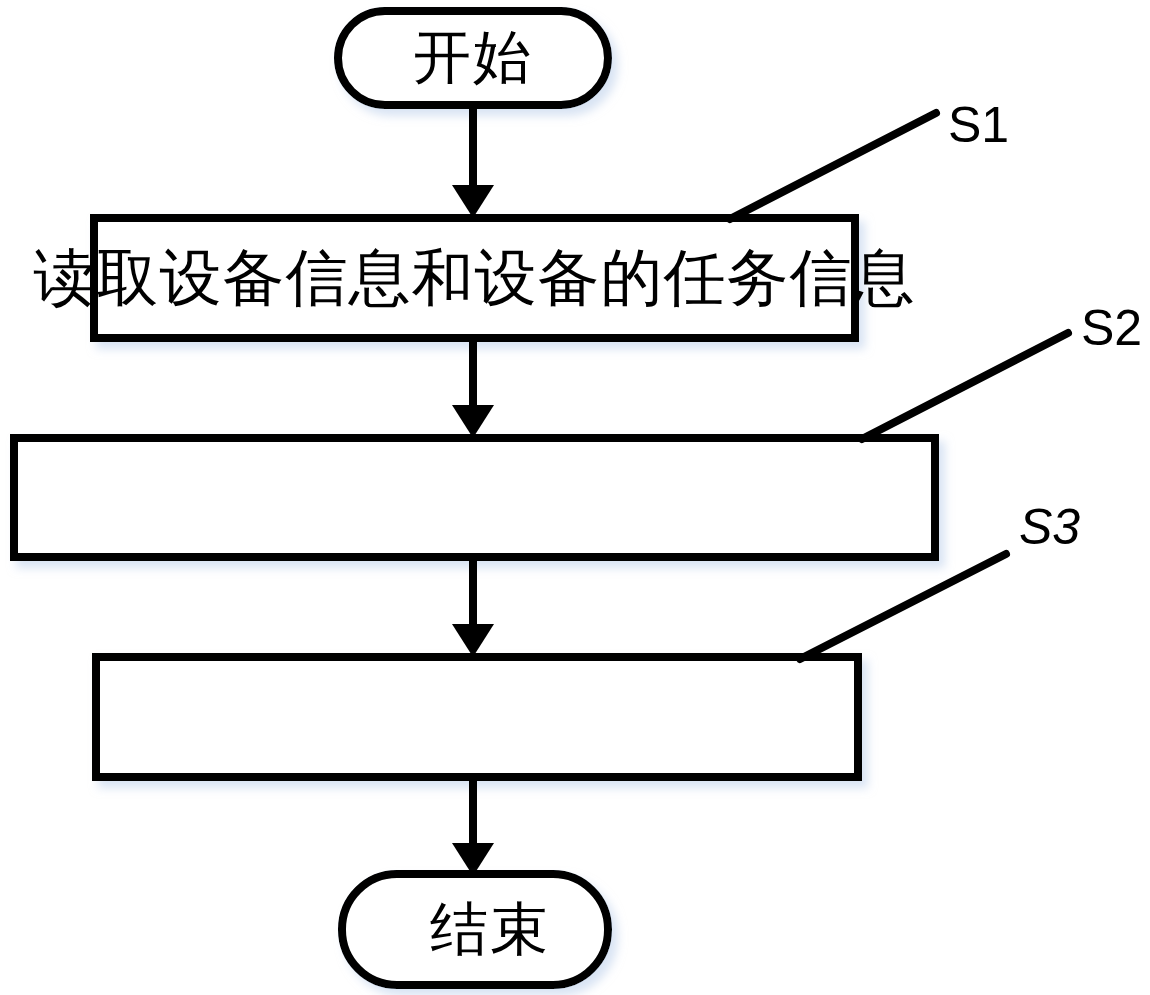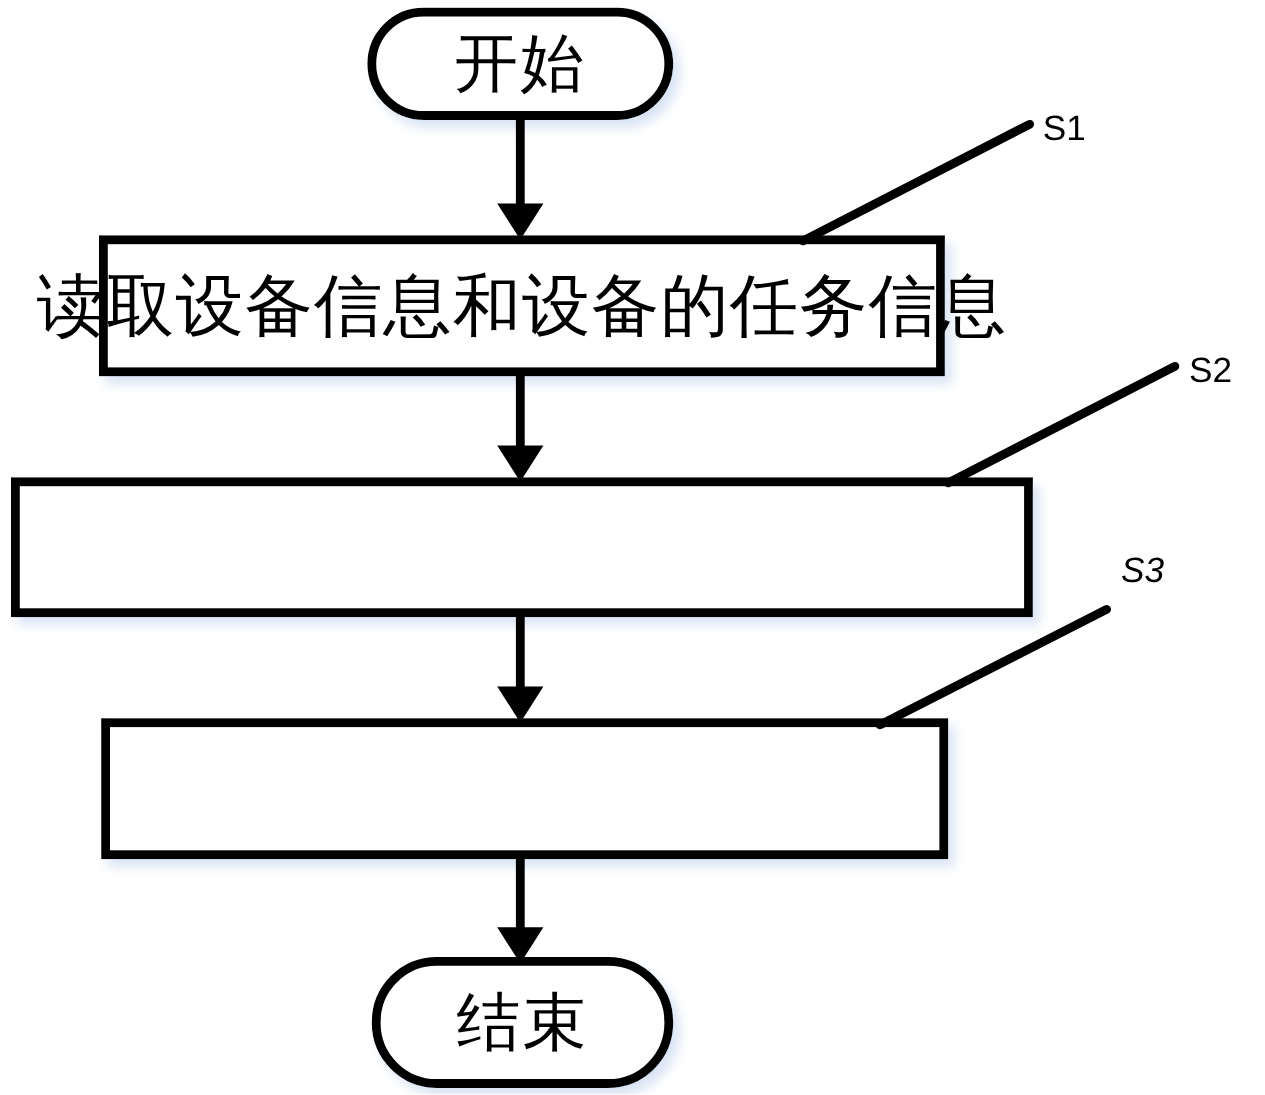--- a/index.html
+++ b/index.html
@@ -40,21 +40,21 @@
     letter-spacing: 2px;
   }
   .process-label {
     font-size: 62px;
     letter-spacing: 1px;
   }
   .step-tag {
     position: absolute;
     color: #000000;
     font-family: "Liberation Sans", "DejaVu Sans", sans-serif;
-    font-size: 32px;
+    font-size: 50px;
     line-height: 1;
     white-space: nowrap;
   }
 </style>
 </head>
 <body>
 
 <div id="flowchart-canvas">
 
   <svg id="flow-svg" viewBox="0 0 1150 995" xmlns="http://www.w3.org/2000/svg">
@@ -108,21 +108,21 @@
     <line x1="862" y1="439" x2="1068" y2="333" stroke="#000000" stroke-width="8" stroke-linecap="round"></line>
     <line x1="800" y1="659" x2="1006" y2="554" stroke="#000000" stroke-width="8" stroke-linecap="round"></line>
   </svg>
 
   <div class="node-label terminal-label" style="left:338px; top:11px; width:270px; height:94px;">开始</div>
 
   <div class="node-label process-label" style="left:94px; top:218px; width:761px; height:120px;">读取设备信息和设备的任务信息</div>
 
 
 
-  <div class="node-label terminal-label" style="left:342px; top:874px; width:266px; height:111px;">结束</div>
+  <div class="node-label terminal-label" style="left:357px; top:874px; width:266px; height:111px;">结束</div>
 
   <div class="step-tag" style="left:948px; top:100px;">S1</div>
 
-  <div class="step-tag" style="left:1081px; top:320px;">S2</div>
+  <div class="step-tag" style="left:1081px; top:303px;">S2</div>
 
   <div class="step-tag" style="left:1019px; top:502px;font-style:italic;">S3</div>
 
 </div>
 
 </body></html>

